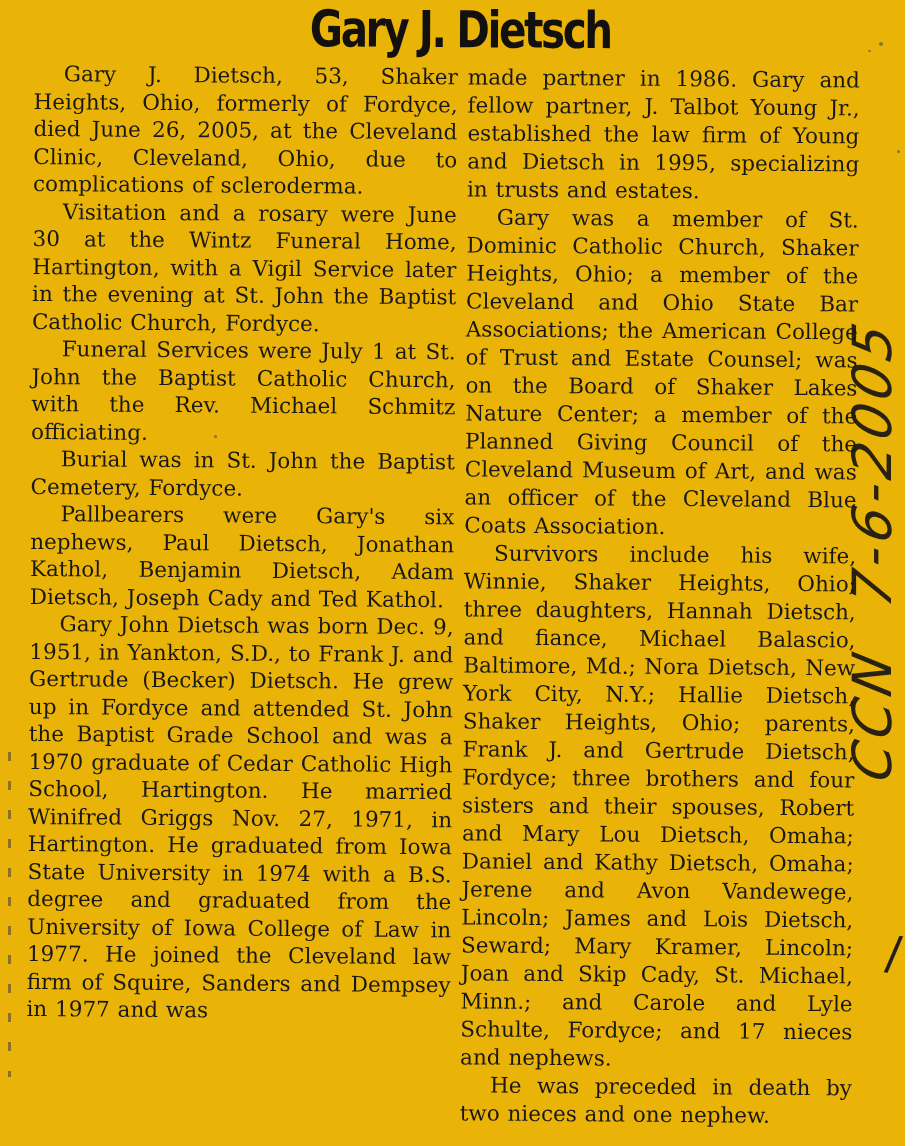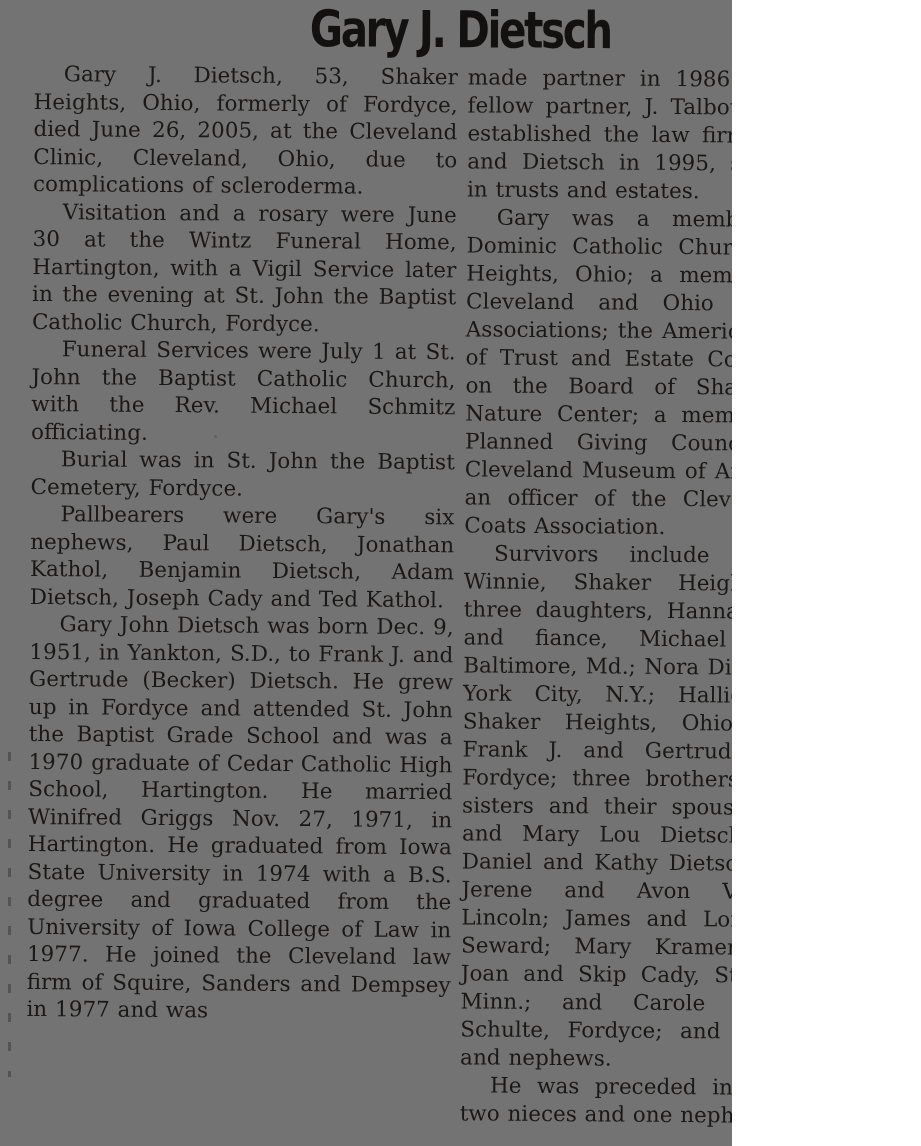--- a/index.html
+++ b/index.html
@@ -2,23 +2,23 @@
 <html><head>
 <meta charset="utf-8">
 <style>
   html, body {
     margin: 0;
     padding: 0;
     background: #ffffff;
   }
   .page {
     position: relative;
-    width: 732px;
+    width: 905px;
     height: 1146px;
-    background: #737373;
+    background: #eab308;
     overflow: hidden;
     color: #171513;
   }
   
   .headline {
     position: absolute;
     top: 0;
     left: 0;
     width: 921px;
     margin: 0;

